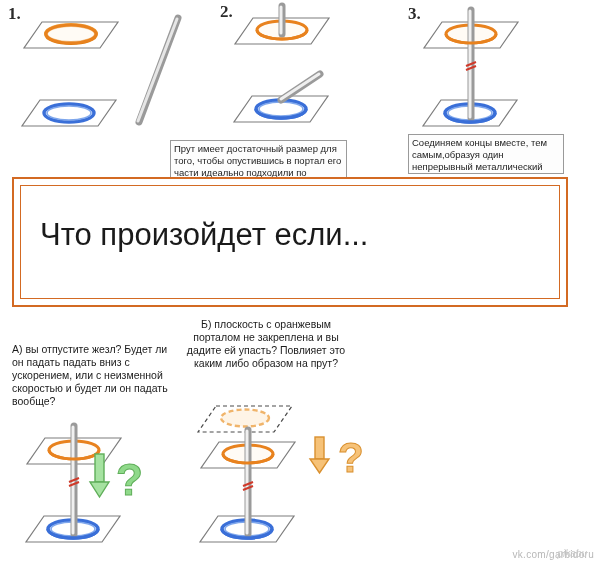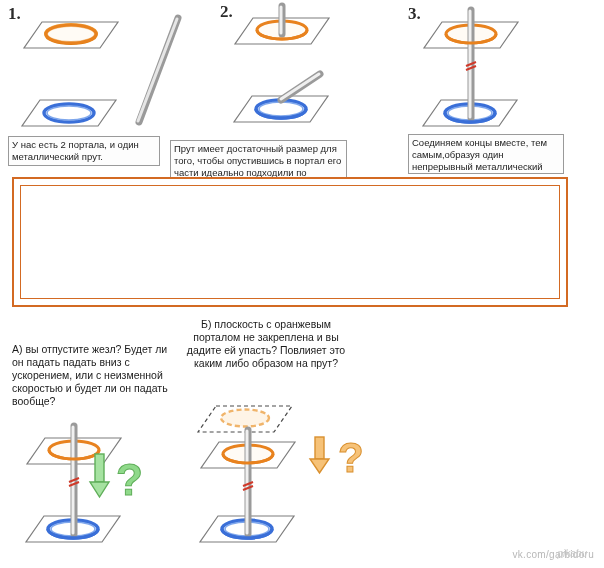--- a/index.html
+++ b/index.html
@@ -225,28 +225,28 @@
       </g>
 
       <text x="338" y="472" font-family="Liberation Sans, sans-serif" font-size="42" font-weight="bold" fill="#f6c278" stroke="#d9902f" stroke-width="1">?</text>
     </g>
   </svg>
 
   <div class="abs step-num" style="left:8px; top:4px;">1.</div>
   <div class="abs step-num" style="left:220px; top:2px;">2.</div>
   <div class="abs step-num" style="left:408px; top:4px;">3.</div>
 
-  <div class="abs caption" style="left:8px; top:136px; width:152px; height:30px;">У нас есть 2 портала, и один металлический прут.</div>
 
   <div class="abs caption" style="left:170px; top:140px; width:177px; height:42px;">Прут имеет достаточный размер для того, чтобы опустившись в портал его части идеально подходили по длинне.</div>
 
   <div class="abs caption" style="left:408px; top:134px; width:156px; height:40px;">Соединяем концы вместе, тем самым,образуя один непрерывный металлический прут.</div>
 
   <div class="banner">
     <div class="banner-inner"></div>
+    <div class="banner-text">Что произойдет если...</div>
   </div>
 
   <div class="abs qtext" style="left:12px; top:318px; width:160px;margin-top:25px;">А) вы отпустите жезл? Будет ли он падать падать вниз с ускорением, или с неизменной скоростью и будет ли он падать вообще?</div>
 
   <div class="abs qtext" style="left:186px; top:318px; width:160px;text-align:center;">Б) плоскость с оранжевым порталом не закреплена и вы дадите ей упасть? Повлияет это каким либо образом на прут?</div>
 
   <div class="watermark">
     <span>vk.com/garbidoru</span>
   </div>
   <div class="abs" style="right:17px; bottom:9px; font-size:10px; color:#c9c9c9; font-style:italic;text-align:right;">pikabu</div>

